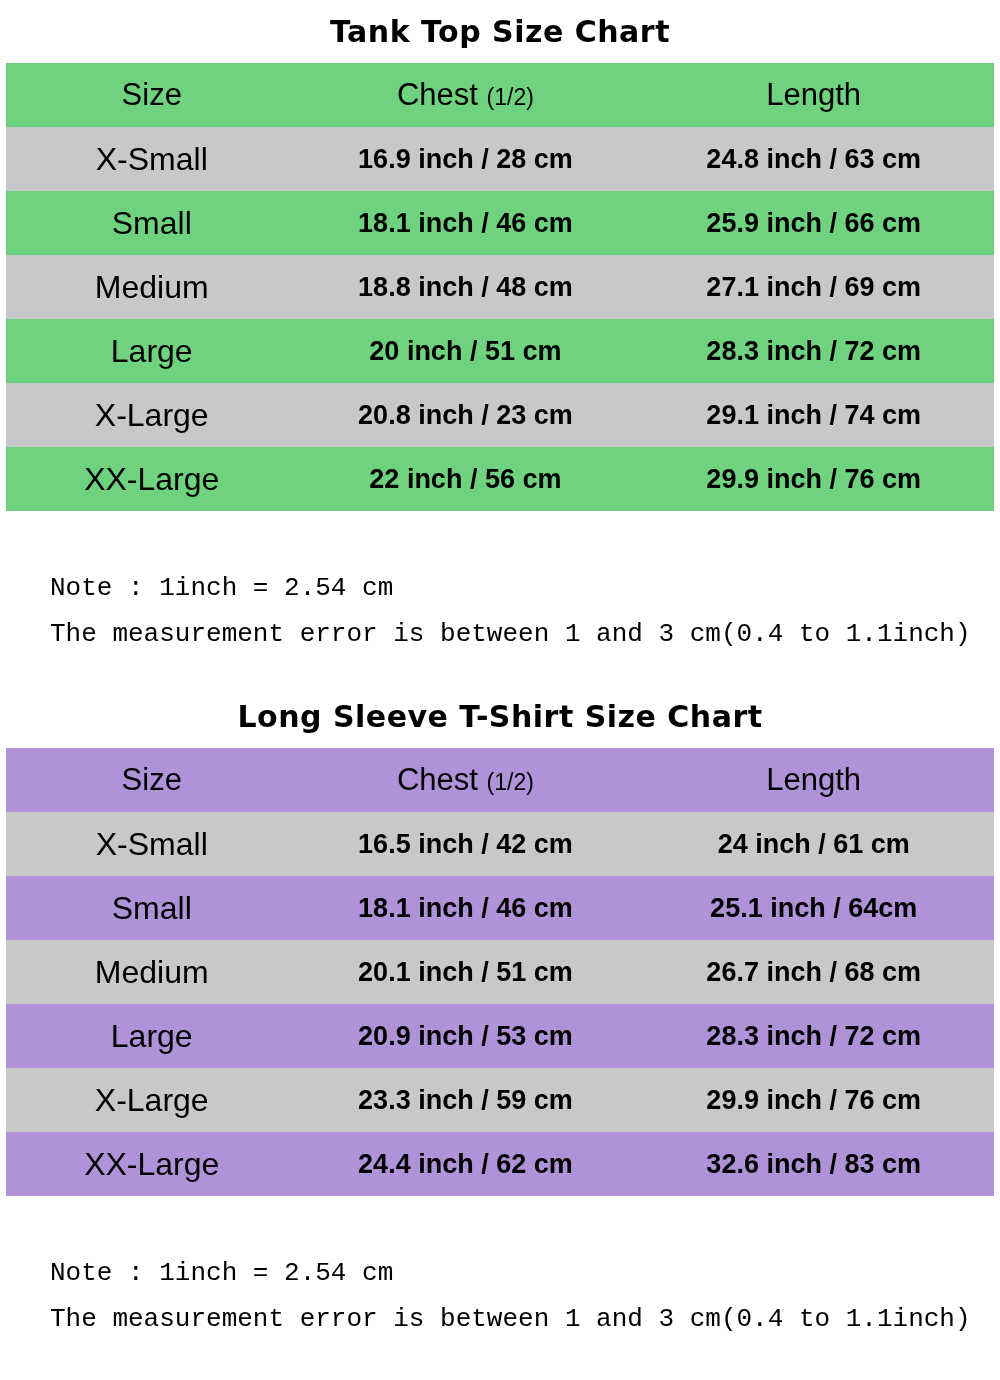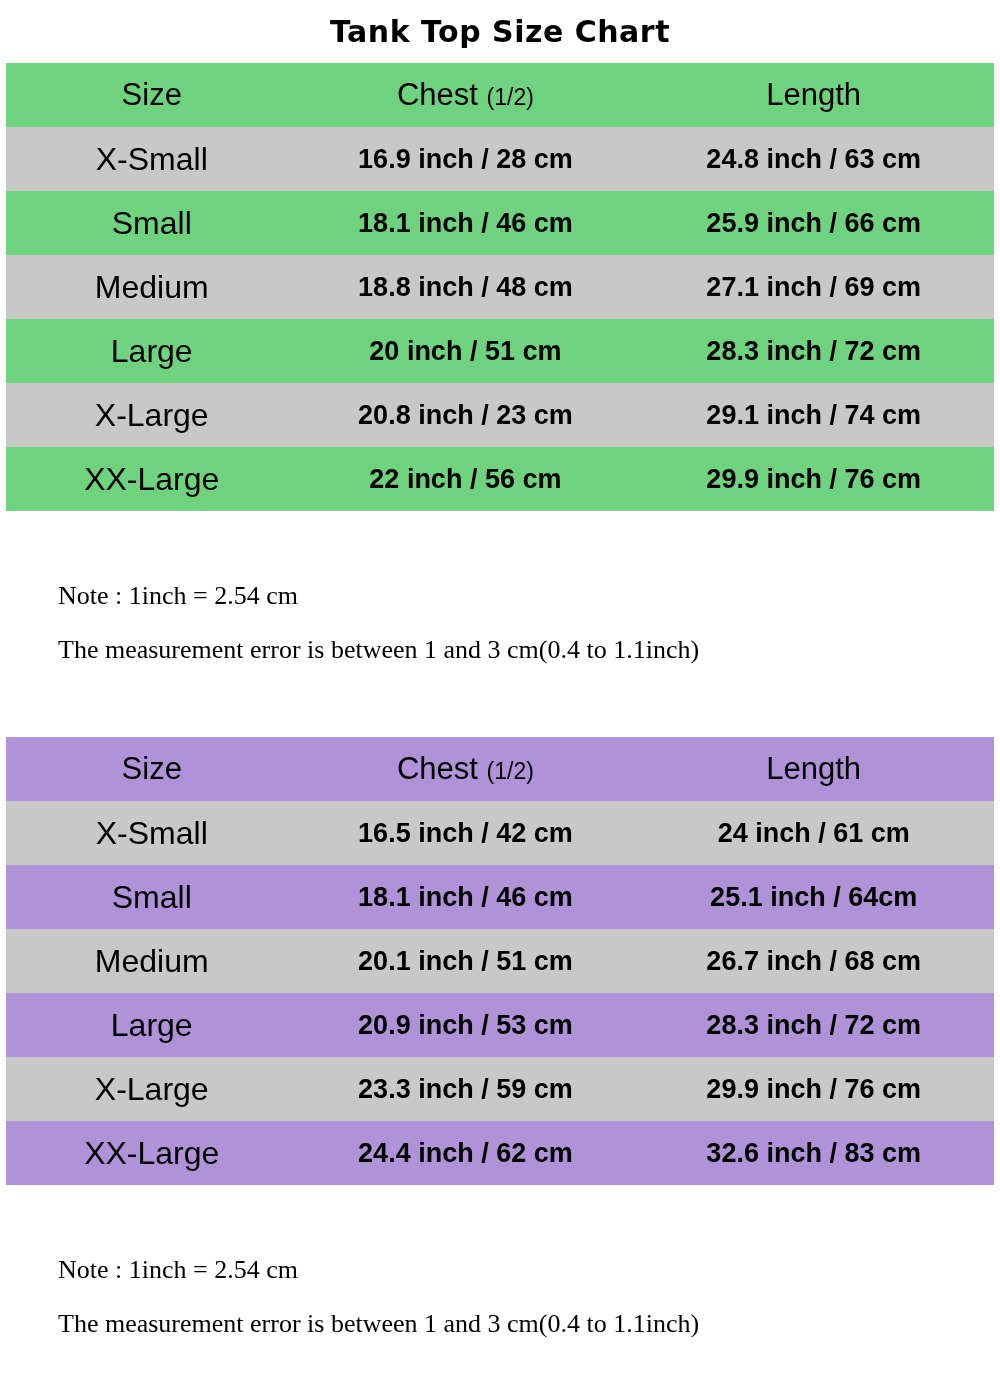--- a/index.html
+++ b/index.html
@@ -85,24 +85,24 @@
   .longsleeve .row-accent td { background: #b092d8; }
   .longsleeve .row-grey td { background: #c8c8c8; }
 
   .notes {
     margin: 0 auto;
     width: 960px;
     padding-left: 26px;
     box-sizing: border-box;
   }
   .notes p {
-    margin: 12px;
+    margin: 4px;
     font-size: 26px;
     line-height: 42px;
-    font-family: Liberation Serif, serif;
+    font-family: Liberation Mono, monospace;
   }
 
   .spacer-after-table { height: 52px; }
   .spacer-after-notes { height: 40px; }
   .spacer-title-table { height: 14px; }
   .spacer-top { height: 14px; }
 </style>
 </head>
 <body>
 
@@ -171,20 +171,21 @@
     <div class="notes">
       <p>Note : 1inch = 2.54 cm</p>
       <p>The measurement error is between 1 and 3 cm(0.4 to 1.1inch)</p>
     </div>
   </div>
 
   <div class="spacer-after-notes"></div>
 
   <div class="chart-block longsleeve">
 
+    <div class="chart-title">Long Sleeve T-Shirt Size Chart</div>
 
     <div class="spacer-title-table"></div>
 
     <table class="size-table">
       <colgroup>
         <col class="c-size">
         <col class="c-chest">
         <col class="c-length">
       </colgroup>
       <thead>

